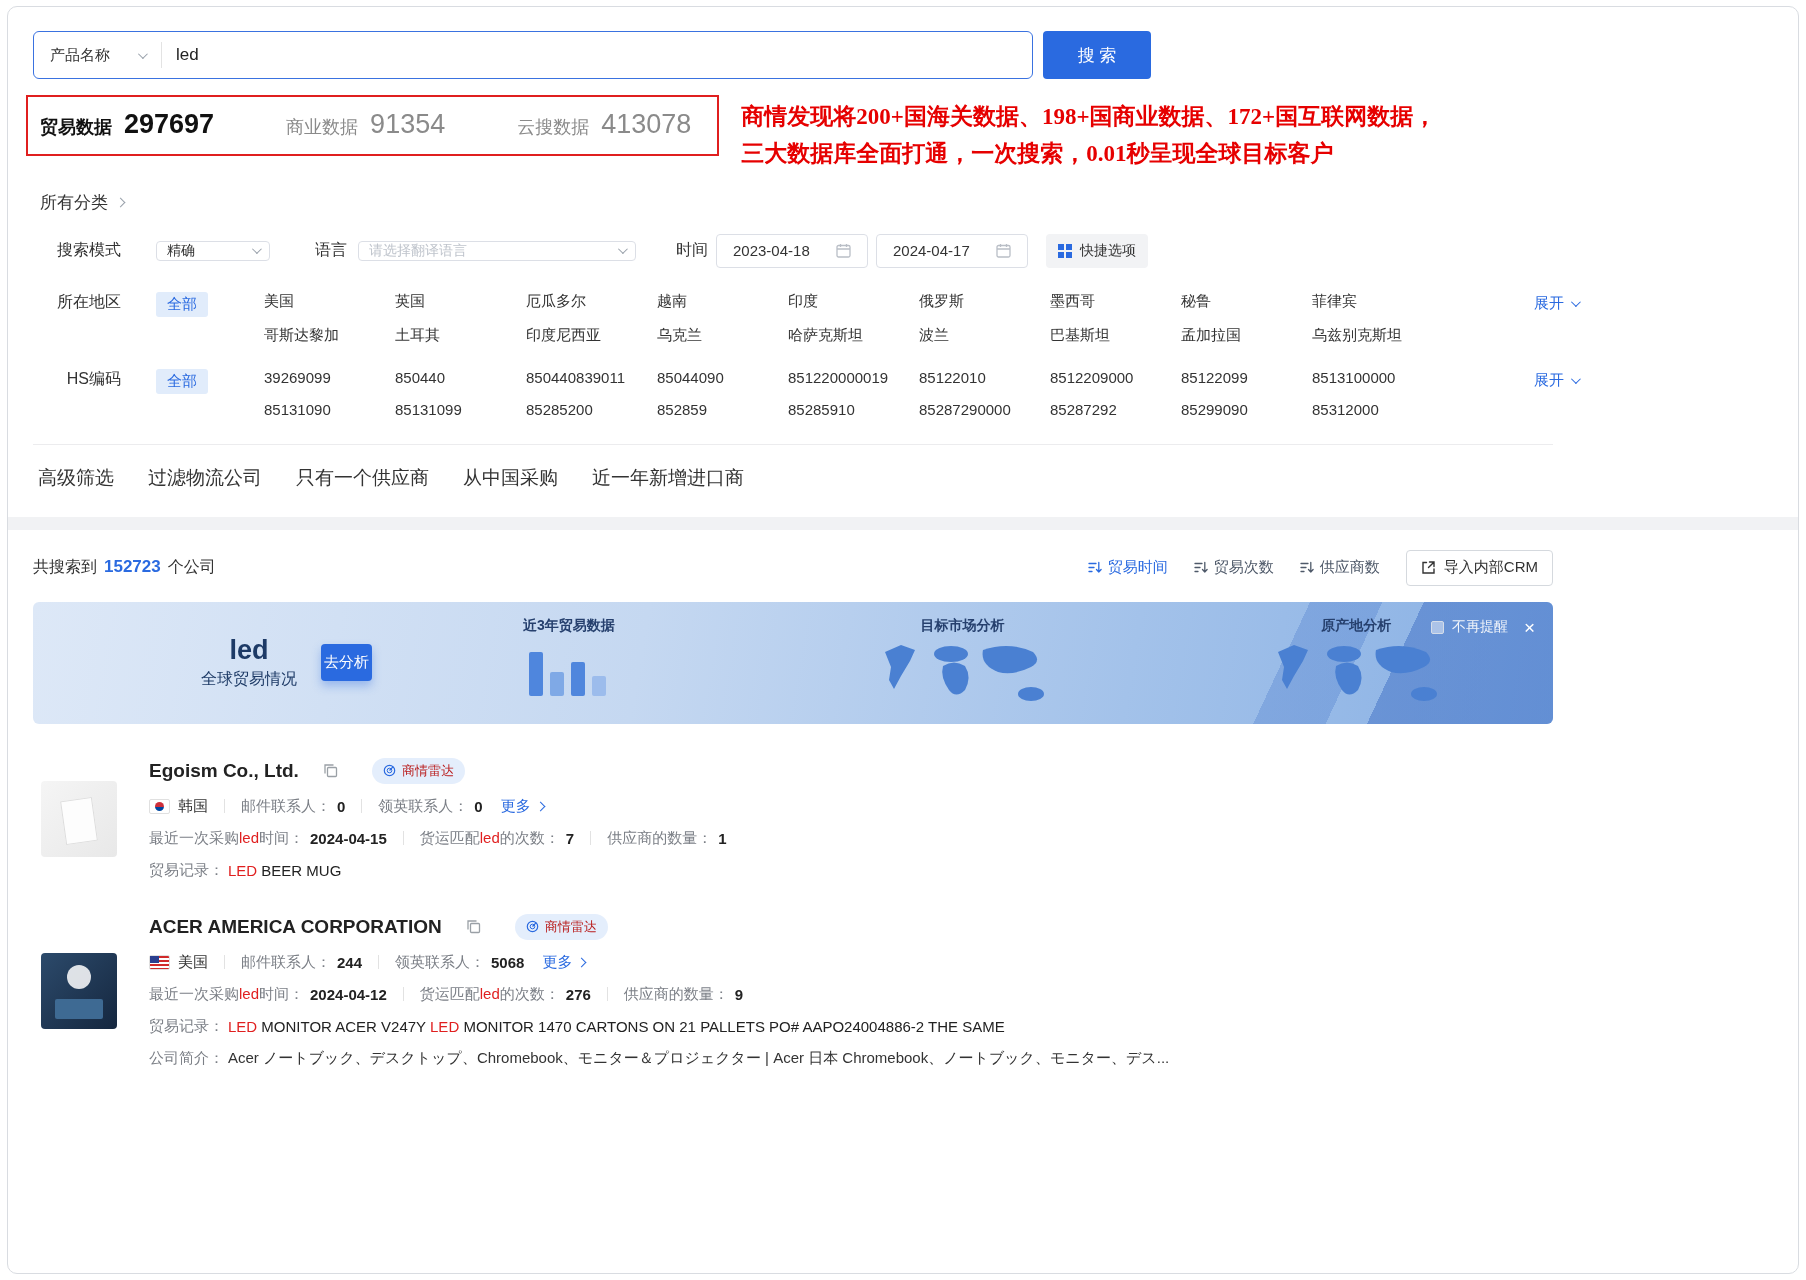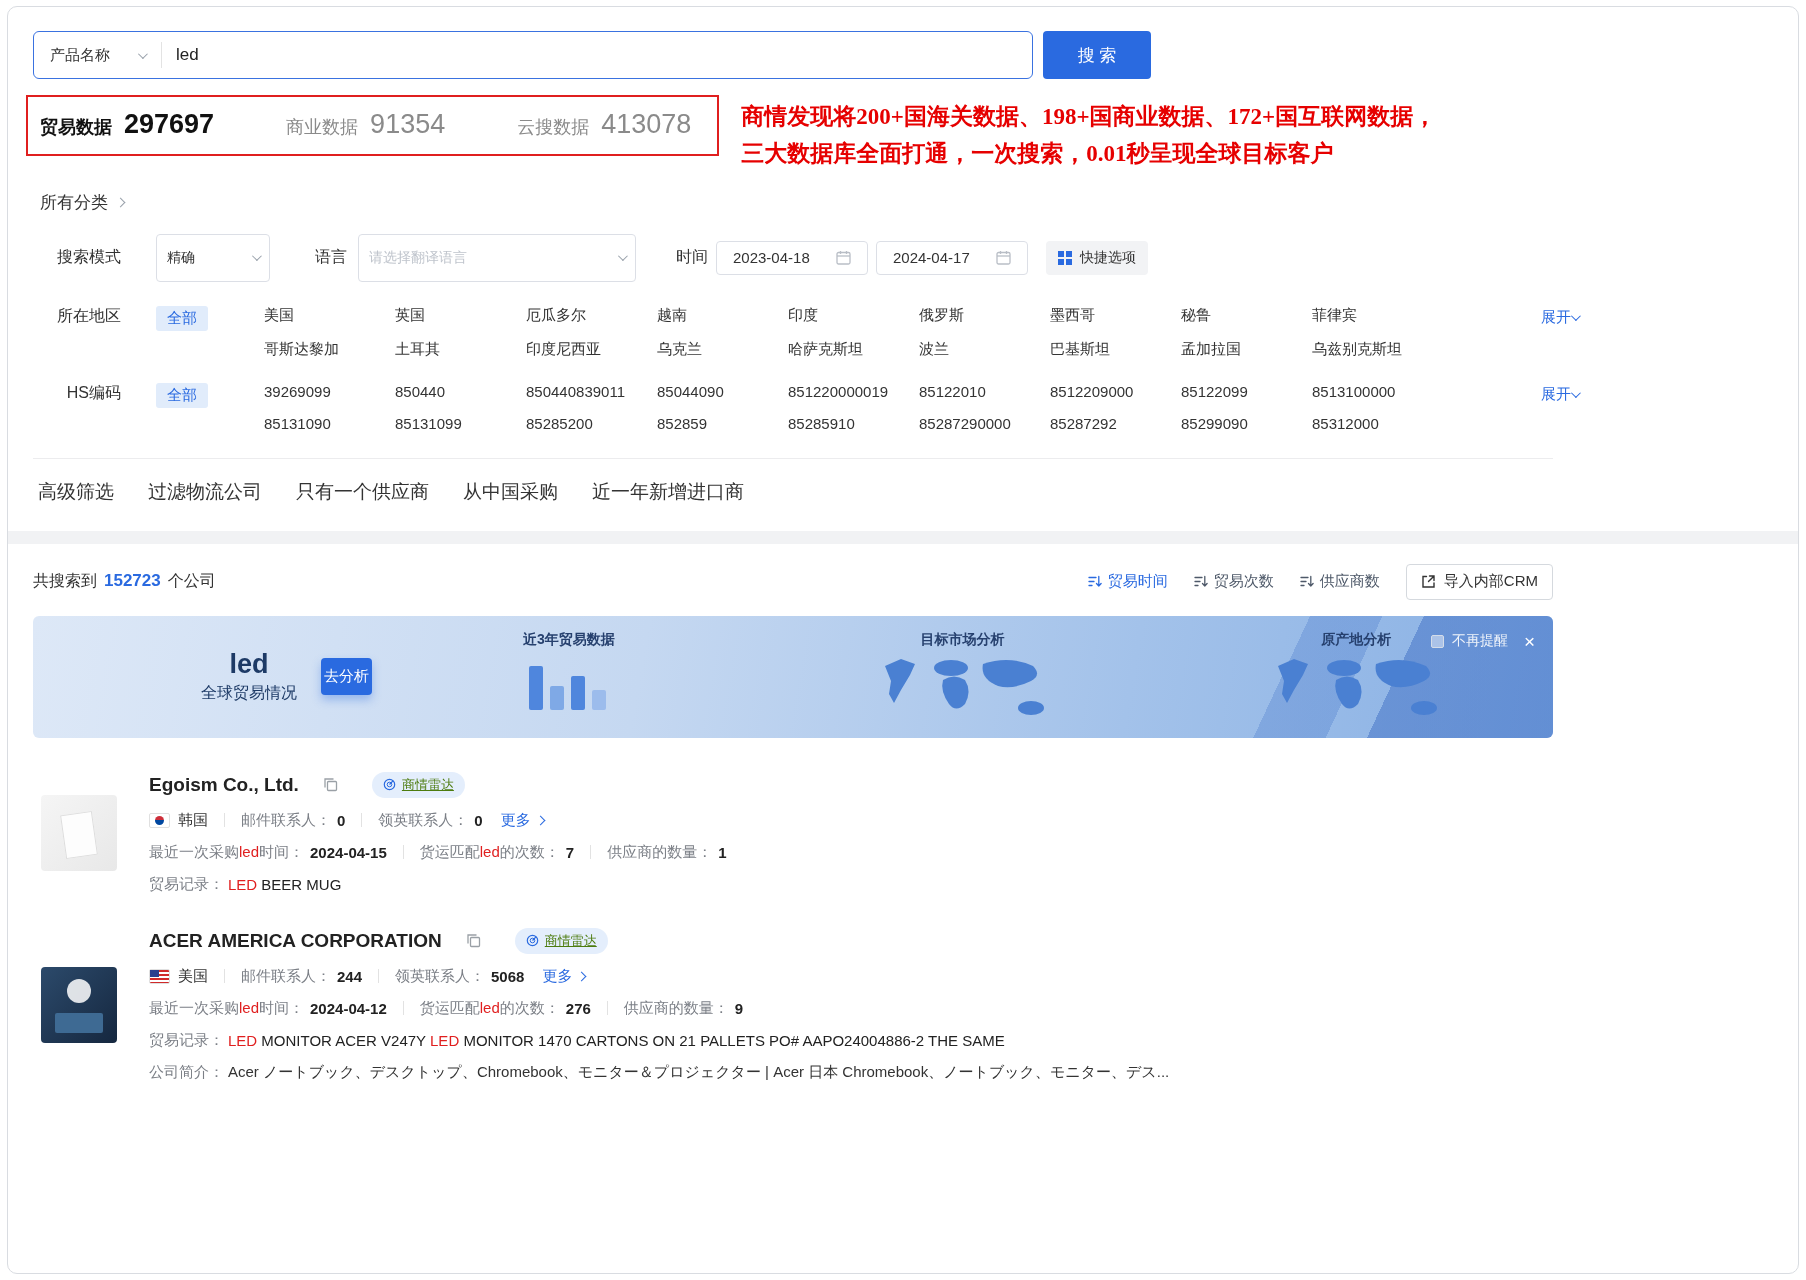--- a/index.html
+++ b/index.html
@@ -33,36 +33,36 @@
   
   .breadcrumb { margin:18px 0 0 32px; font-size:17px; color:#333; display:flex; align-items:center; gap:9px; cursor:pointer; }
   .main-tabs { display:flex; gap:46px; margin-top:14px; padding-left:32px; border-bottom:1px solid #ebedf0; }
   .mtab { font-size:17px; color:#333; padding:14px 2px 12px; cursor:pointer; border-bottom:3px solid transparent; }
   .mtab.active { color:#2a6ae0; font-weight:700; border-bottom-color:#2a6ae0; }
 
   
   .filter-row { display:flex; align-items:center; width:1545px; margin:20px 0 0 25px; }
   .f-label { width:88px; text-align:right; font-size:16px; color:#333; flex-shrink:0; }
   .inline-label { font-size:16px; color:#333; flex-shrink:0; }
-  .select { display:flex; align-items:center; justify-content:space-between; height:48px; border:1px solid #dcdfe6; border-radius:4px; padding:0 10px; font-size:14px; background:#fff; cursor:pointer; }
+  .select { display:flex; align-items:center; justify-content:space-between; height:20px; border:1px solid #dcdfe6; border-radius:4px; padding:0 10px; font-size:14px; background:#fff; cursor:pointer; }
   .select .val { color:#333; }
   .select .ph { color:#bfc4cc; }
   .mode-select { width:114px; margin-left:35px; }
   .lang-label { margin-left:45px; }
   .lang-select { width:278px; margin-left:11px; }
   .time-label { margin-left:40px; }
   .date-input { display:flex; align-items:center; justify-content:space-between; width:152px; height:34px; border:1px solid #dcdfe6; border-radius:4px; padding:0 16px; font-size:15px; color:#333; margin-left:8px; cursor:pointer; }
   .quick-btn { display:flex; align-items:center; gap:8px; height:34px; background:#f2f3f5; border:none; border-radius:4px; padding:0 12px; margin-left:18px; font-size:14px; color:#333; cursor:pointer; }
 
   .opt-row { display:flex; align-items:flex-start; width:1545px; margin:24px 0 0 25px; }
   .all-pill { margin-left:35px; background:#e1ecfb; color:#2a6ae0; font-size:15px; padding:3px 11px; border-radius:3px; cursor:pointer; flex-shrink:0; }
   .opt-cols { display:flex; margin-left:56px; }
   .opt-col { width:131px; display:flex; flex-direction:column; gap:15px; }
   .opt-item { font-size:15px; color:#333; cursor:pointer; white-space:nowrap; }
-  .expand-link { margin-left:auto; color:#2a6ae0; font-size:15px; display:flex; align-items:center; cursor:pointer; flex-shrink:0; padding-top:2px; }
+  .expand-link { margin-left:auto; color:#2a6ae0; font-size:15px; display:flex; align-items:center; gap:7px; cursor:pointer; flex-shrink:0; padding-top:2px; }
 
   .filter-links { display:flex; gap:34px; align-items:center; width:1520px; margin:26px 0 0 25px; border-top:1px solid #ececee; padding:20px 5px 26px; }
   .flink { font-size:19px; color:#333; cursor:pointer; white-space:nowrap; }
 
   .band { height:13px; background:#f1f2f4; }
 
   
   .results-head { display:flex; align-items:center; width:1520px; margin:20px 0 0 25px; }
   .found { font-size:16px; color:#333; display:flex; align-items:baseline; gap:7px; }
   .found .cnt { color:#2a6ae0; font-weight:700; font-size:17px; }
@@ -94,21 +94,21 @@
   .c-thumb { width:76px; height:76px; border-radius:4px; flex-shrink:0; margin-right:32px; position:relative; overflow:hidden; }
   .c-thumb.light { background:linear-gradient(135deg,#f5f5f5,#e8e8e8); }
   .c-thumb.light::after { content:""; position:absolute; left:22px; top:18px; width:30px; height:42px; background:#fdfdfd; border:1px solid #ddd; transform:rotate(-8deg); }
   .c-thumb.dark { background:linear-gradient(135deg,#2c4a6b,#15273f); }
   .c-thumb.dark::after { content:""; position:absolute; left:26px; top:12px; width:24px; height:24px; border-radius:50%; background:rgba(255,255,255,.85); }
   .c-thumb.dark::before { content:""; position:absolute; left:14px; bottom:10px; width:48px; height:20px; background:#3e6a93; border-radius:2px; }
   .c-body { flex:1; min-width:0; }
   .c-name-row { display:flex; align-items:center; gap:24px; }
   .c-name { font-size:19px; font-weight:700; color:#222; cursor:pointer; }
   .copy-icon { cursor:pointer; display:flex; }
-  .radar-badge { display:flex; align-items:center; gap:6px; background:#e4eefc; color:#4d7c0f; font-size:13px; padding:4px 11px; border-radius:13px; cursor:pointer; margin-left:10px;text-decoration:underline; }
+  .radar-badge { display:flex; align-items:center; gap:6px; background:#e4eefc; color:#b91c1c; font-size:13px; padding:4px 11px; border-radius:13px; cursor:pointer; margin-left:10px; }
   .c-row { display:flex; align-items:center; margin-top:13px; font-size:15px; color:#333; flex-wrap:nowrap; }
   .sep { width:1px; height:14px; background:#e2e2e2; margin:0 16px; flex-shrink:0; }
   .glabel { color:#7b7f86; white-space:nowrap; }
   .gval { color:#222; font-weight:700; margin-left:6px; white-space:nowrap; }
   .kw-red { color:#e01f1f; }
   .record-red { color:#e01f1f; }
   .rec { color:#222; margin-left:4px; white-space:nowrap; }
   .intro { color:#333; margin-left:4px; white-space:nowrap; overflow:hidden; text-overflow:ellipsis; }
   .more-link { color:#2a6ae0; margin-left:18px; display:flex; gap:6px; align-items:center; cursor:pointer; font-size:15px; }
   .country { margin-left:8px; }

